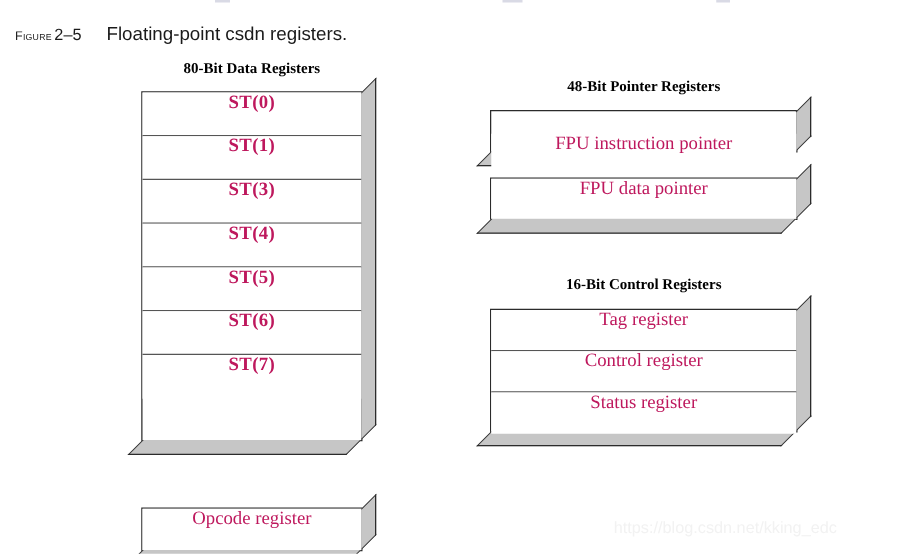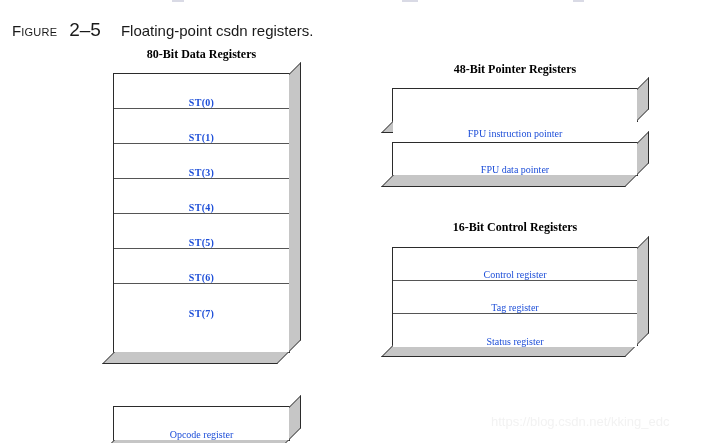--- a/index.html
+++ b/index.html
@@ -19,26 +19,26 @@
   #figure-caption {
     position: absolute;
     left: 12px;
     top: 19px;
     white-space: nowrap;
     font-family: "Liberation Sans", sans-serif;
     color: #1a1a1a;
   }
   #figure-caption .fig-word {
     font-variant: small-caps;
-    font-size: 15px;
+    font-size: 10px;
     letter-spacing: 0.2px;
   }
   #figure-caption .fig-num {
-    font-size: 19px;
-    margin-left: 12px;
+    font-size: 13px;
+    margin-left: 2px;
   }
   #figure-caption .fig-title {
     font-size: 15px;
     margin-left: 20px;
   }
 
   
   .section-heading {
     position: absolute;
     font-family: "Liberation Serif", serif;
@@ -87,25 +87,25 @@
     border: 1.5px solid #2b2b2b;
     border-top: none;
     box-sizing: border-box;
     transform: skewX(-45deg);
     transform-origin: left top;
   }
 
   .reg-row {
     box-sizing: border-box;
     display: flex;
-    align-items: flex-end;
+    align-items: flex-start;
     justify-content: center;
     font-family: "Liberation Serif", serif;
-    font-size: 10px;
-    color: #1d4ed8;
+    font-size: 15px;
+    color: #be185d;
     border-bottom: 1.2px solid #555555;
     position: relative;
     z-index: 2;
     background: #ffffff;
   }
   .reg-row:last-child {
     border-bottom: none;
   }
 
   
@@ -241,23 +241,23 @@
 </div>
 
 <div class="reg-stack" id="fpu-data-pointer-box">
   <div class="reg-row">
       <span>FPU data pointer</span>
     </div>
 </div>
 
 <div class="reg-stack" id="control-register-stack">
   <div class="reg-row">
+      <span>Tag register</span>
+    </div>
+  <div class="reg-row">
       <span>Control register</span>
     </div>
   <div class="reg-row">
-      <span>Tag register</span>
-    </div>
-  <div class="reg-row">
       <span>Status register</span>
     </div>
 </div>
 
 <div id="watermark">https://blog.csdn.net/kking_edc</div>
 
 </body></html>

